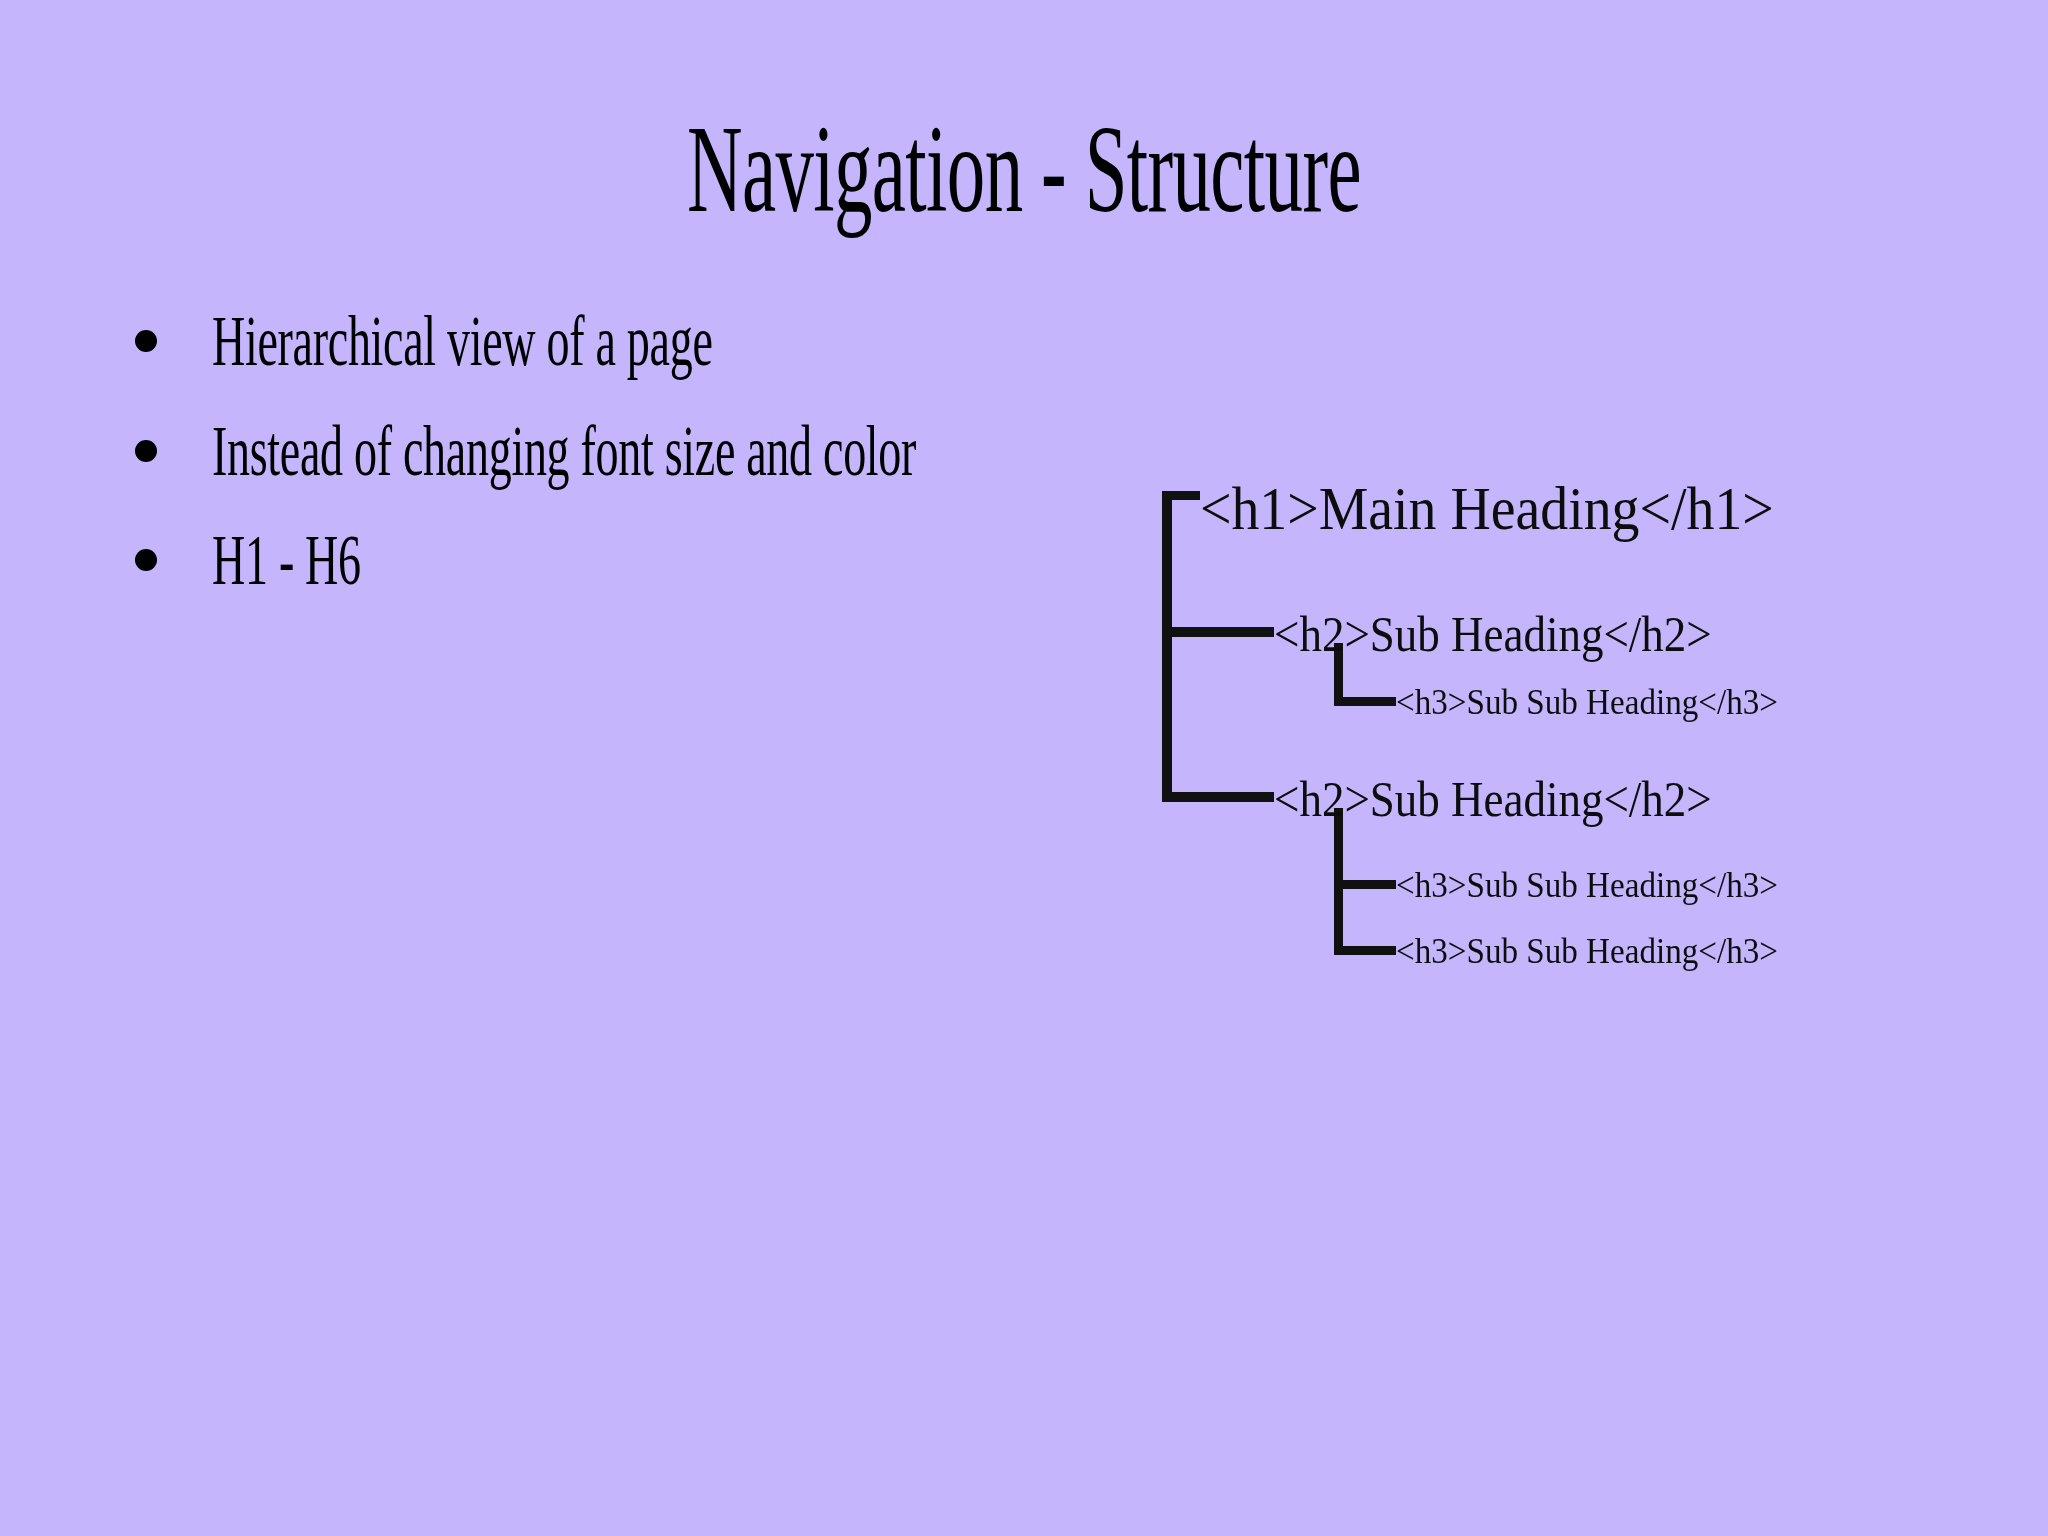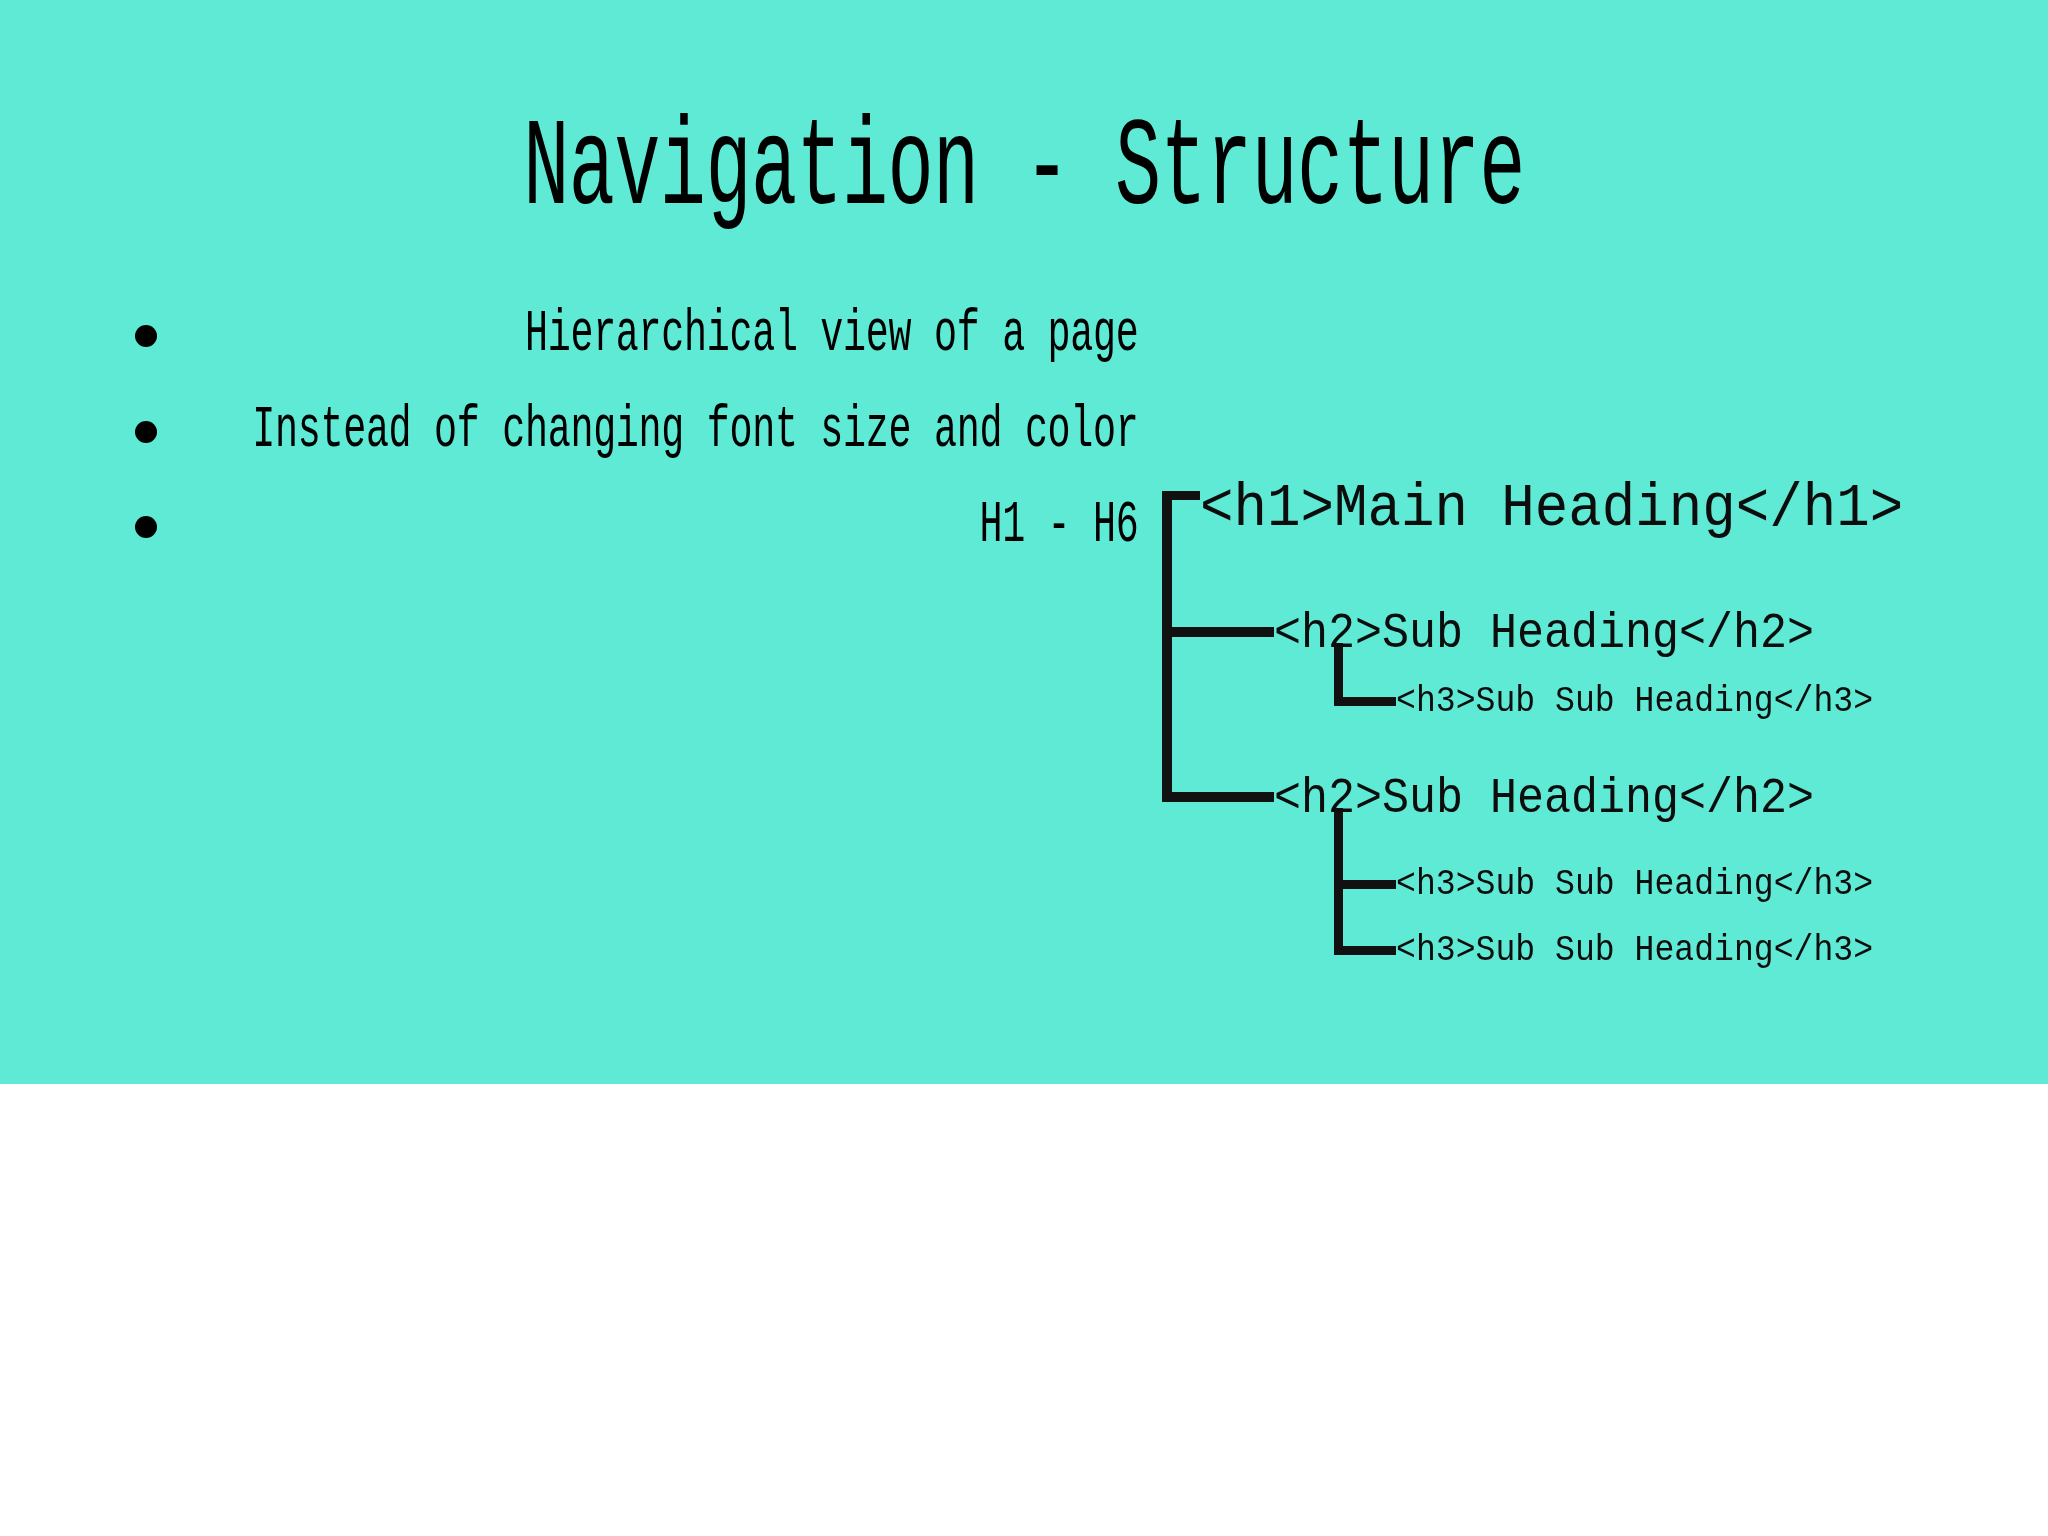--- a/index.html
+++ b/index.html
@@ -3,24 +3,24 @@
 <meta charset="utf-8">
 <style>
   html, body {
     margin: 0;
     padding: 0;
     background: #ffffff;
   }
   #slide {
     position: relative;
     width: 2048px;
-    height: 1084px;
-    background: #5eead4;
+    height: 1536px;
+    background: #c4b5fd;
     overflow: hidden;
-    font-family: Liberation Mono, monospace;
+    font-family: Liberation Serif, serif;
     color: #000000;
   }
 
   
   #slide-title {
     position: absolute;
     left: 0;
     top: 108px;
     width: 2048px;
     text-align: center;
@@ -37,25 +37,24 @@
   #bullet-list {
     position: absolute;
     left: 120px;
     top: 300px;
     width: 1020px;
   }
   .bullet-item {
     position: relative;
     padding-left: 92px;
     margin-bottom: 26px;
-    font-size: 60px;
+    font-size: 72px;
     line-height: 1.16;
     font-weight: 400;
     letter-spacing: -0.5px;
-    text-align: right;
   }
   .bullet-item .bullet-dot {
     position: absolute;
     left: 15px;
     top: 0.42em;
     width: 22px;
     height: 22px;
     border-radius: 50%;
     background: #000000;
   }

